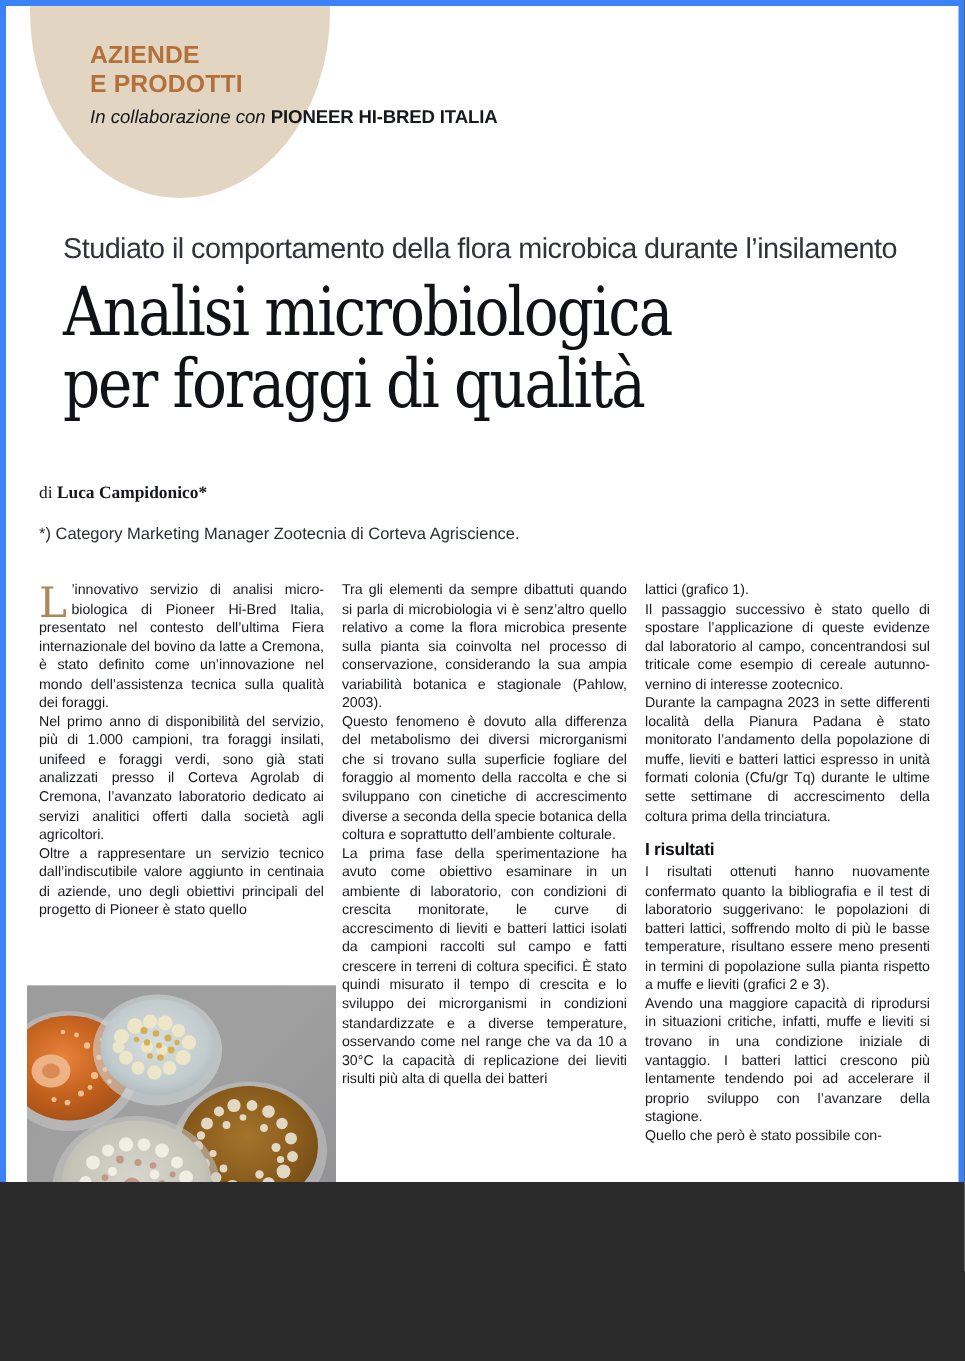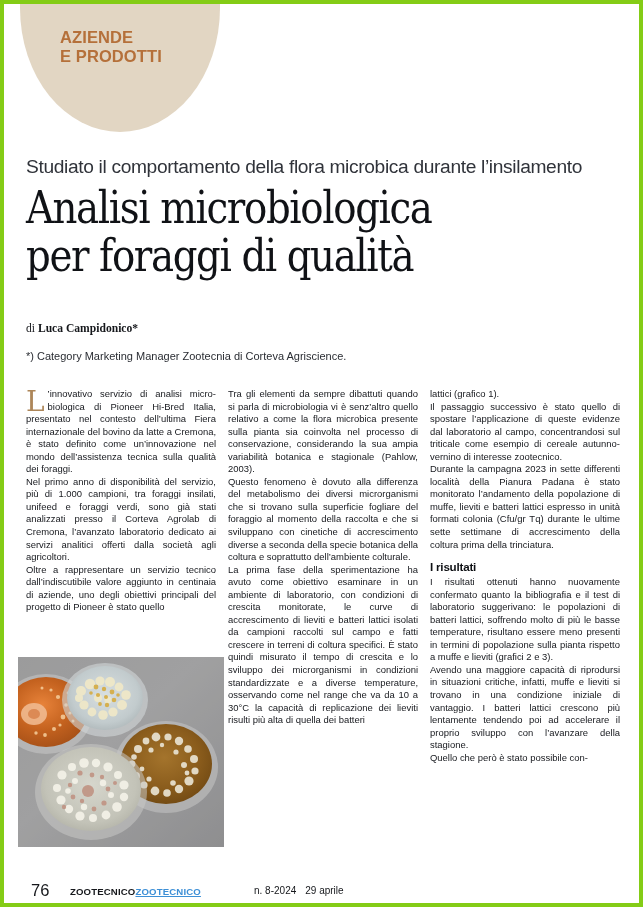--- a/index.html
+++ b/index.html
@@ -12,22 +12,22 @@
     width: 643px;
     height: 907px;
     overflow: hidden;
     font-family: "Liberation Sans", sans-serif;
   }
 
   
   #page {
     position: relative;
     width: 643px;
-    height: 907px;
-    background: #84cc16;
+    height: 788px;
+    background: #3b82f6;
     overflow: hidden;
     box-sizing: border-box;
   }
   #page-inner {
     position: absolute;
     left: 4px;
     top: 4px;
     width: 635px;
     height: 899px;
     background: #ffffff;
@@ -71,21 +71,21 @@
   }
   .collab b {
     font-style: normal;
     font-weight: bold;
     letter-spacing: -0.1px;
   }
 
   
   .headline-wrap {
     position: absolute;
-    left: 22px;
+    left: 38px;
     top: 152px;
     width: 600px;
     z-index: 2;
   }
   .overline {
     font-family: "Liberation Sans", sans-serif;
     font-size: 19.2px;
     color: #30333a;
     letter-spacing: -0.35px;
     margin: 0;
@@ -228,20 +228,21 @@
 <div id="page">
   <div id="page-inner">
 
     <div class="header-blob2"></div>
 
     <div class="header-text">
       <div class="kicker">
         <span>AZIENDE</span><br>
         <span>E PRODOTTI</span>
       </div>
+      <div class="collab"><span>In collaborazione con </span><b>PIONEER HI-BRED ITALIA</b></div>
     </div>
 
     <div class="headline-wrap">
       <p class="overline">Studiato il comportamento della flora microbica durante l’insilamento</p>
       <h1 class="headline">
         <span class="l1">Analisi microbiologica</span>
         <span class="l2">per foraggi di qualità</span>
       </h1>
     </div>
 

